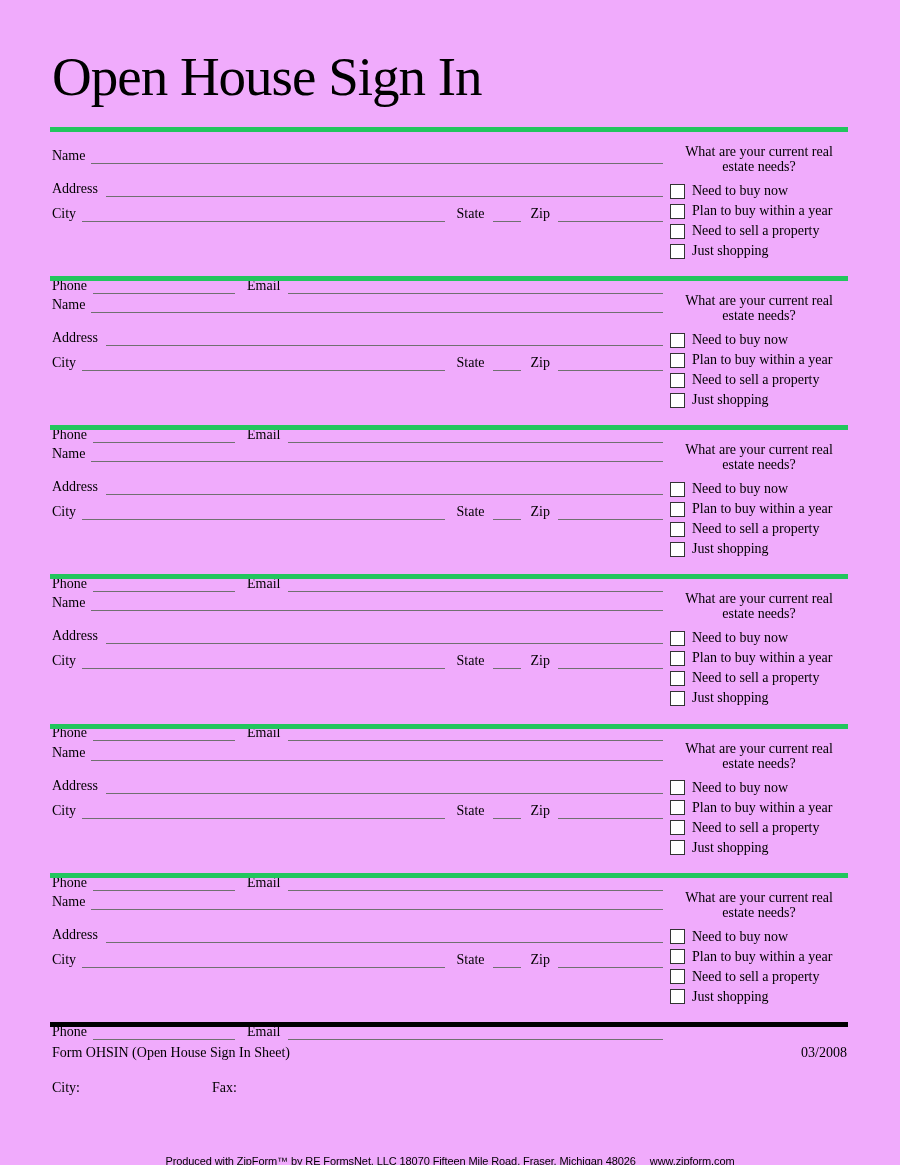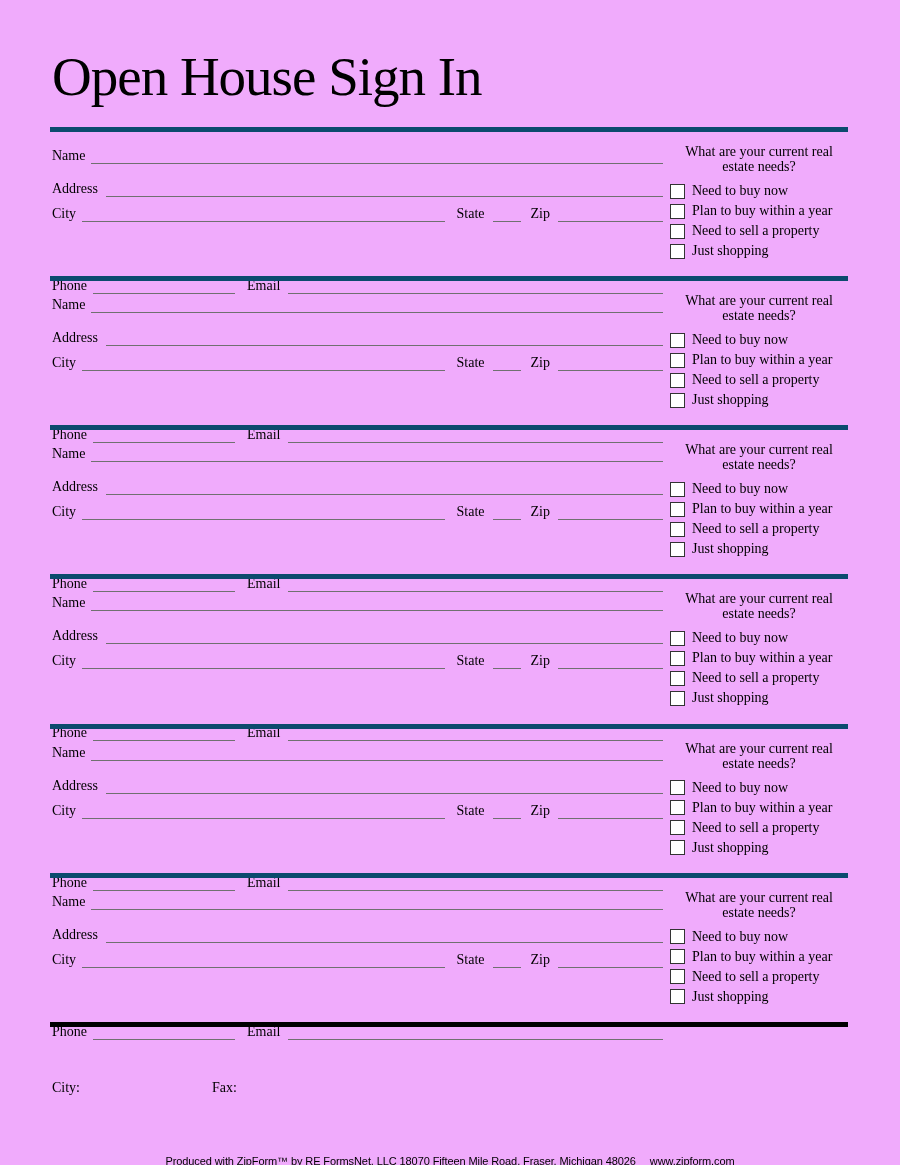--- a/index.html
+++ b/index.html
@@ -8,21 +8,21 @@
     font-family:"Liberation Serif","DejaVu Serif",serif;color:#000;
     overflow:hidden;margin:0 auto;
   }
   .title{
     position:absolute;left:52px;top:48px;
     font-size:55px;line-height:1.05;letter-spacing:-1px;white-space:nowrap;
   }
   .blocks{position:absolute;left:50px;top:127px;width:798px;}
   .entry-block{
     position:relative;height:149.17px;box-sizing:border-box;
-    border-top:5px solid #0c4a6e;
+    border-top:5px solid #22c55e;
   }
   .final-rule{position:absolute;left:50px;top:1022px;width:798px;height:5px;background:#000;}
   .field-row{
     position:absolute;display:flex;align-items:flex-end;height:17px;
     font-size:14px;line-height:17px;
   }
   .field-row .lbl{white-space:nowrap;}
   .wline{border-bottom:1px solid #707070;height:15px;}
   .flex1{flex:1;}
   .row-name{left:2px;top:15px;width:611px;}
@@ -359,20 +359,24 @@
             <span class="cbx"></span>
             <span>Just shopping</span>
           </div>
         </div>
 
       </div>
     </div>
 
   <div class="final-rule"></div>
 
+  <div class="footer-row1">
+    <span>Form OHSIN (Open House Sign In Sheet)</span>
+    <span>03/2008</span>
+  </div>
 
   <div class="footer-row2-wrap">
     <span style="position:absolute;left:0;top:0;font-size:14px;line-height:17px;">City:</span>
     <span class="fax" style="font-size:14px;line-height:17px;">Fax:</span>
   </div>
 
   <div class="produced-row">
     <span>Produced with ZipForm™ by RE FormsNet, LLC 18070 Fifteen Mile Road, Fraser, Michigan 48026</span>
     <span class="zip-link">www.zipform.com</span>
   </div>

